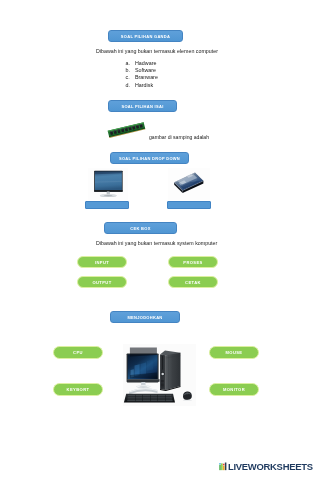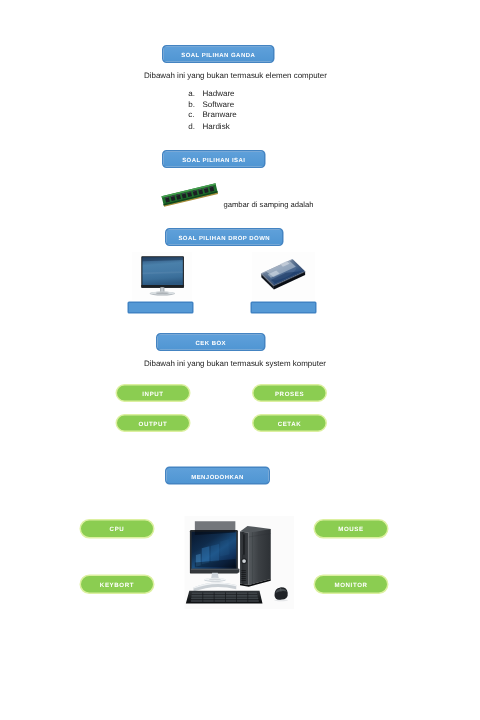--- a/index.html
+++ b/index.html
@@ -257,13 +257,26 @@
       <path d="M60.6 51.4 Q61.2 48.8 64.1 48.5 Q67.3 48.3 68.2 50.4 Q64.9 49.3 60.6 51.4 Z" fill="#51575c" opacity="0.8"></path>
       <path d="M64.0 47.6 L64.3 50.3" stroke="#606669" stroke-width="0.4" fill="none"></path>
       <ellipse cx="64.4" cy="56.2" rx="4.6" ry="0.6" fill="#c9ced2" opacity="0.45"></ellipse>
     </svg>
   </div>
   <div class="pill" style="left:53px;top:346px;width:50px;height:13px;">CPU</div>
   <div class="pill" style="left:209px;top:346px;width:50px;height:13px;">MOUSE</div>
   <div class="pill" style="left:53px;top:383px;width:50px;height:13px;">KEYBORT</div>
   <div class="pill" style="left:209px;top:383px;width:50px;height:13px;">MONITOR</div>
 
+  <div class="footer-logo" style="left:219px;top:461px;">
+    <span class="lw-mark">
+      <svg viewBox="0 0 10 10" width="8.5" height="8.5" xmlns="http://www.w3.org/2000/svg">
+        <rect x="0.3" y="3.2" width="1.8" height="6.4" fill="#4caf50"></rect>
+        <rect x="2.5" y="1.6" width="1.8" height="8.0" fill="#8bc53f"></rect>
+        <rect x="4.7" y="4.4" width="1.8" height="5.2" fill="#f5a623"></rect>
+        <rect x="6.9" y="0.6" width="1.8" height="9.0" fill="#2e3f56"></rect>
+        <rect x="0.3" y="1.4" width="1.8" height="1.4" fill="#27aae1"></rect>
+        <rect x="4.7" y="2.0" width="1.8" height="1.9" fill="#ef4136"></rect>
+      </svg>
+    </span>
+    <span class="lw-text">LIVEWORKSHEETS</span>
+  </div>
 </div>
 
 </body></html>

